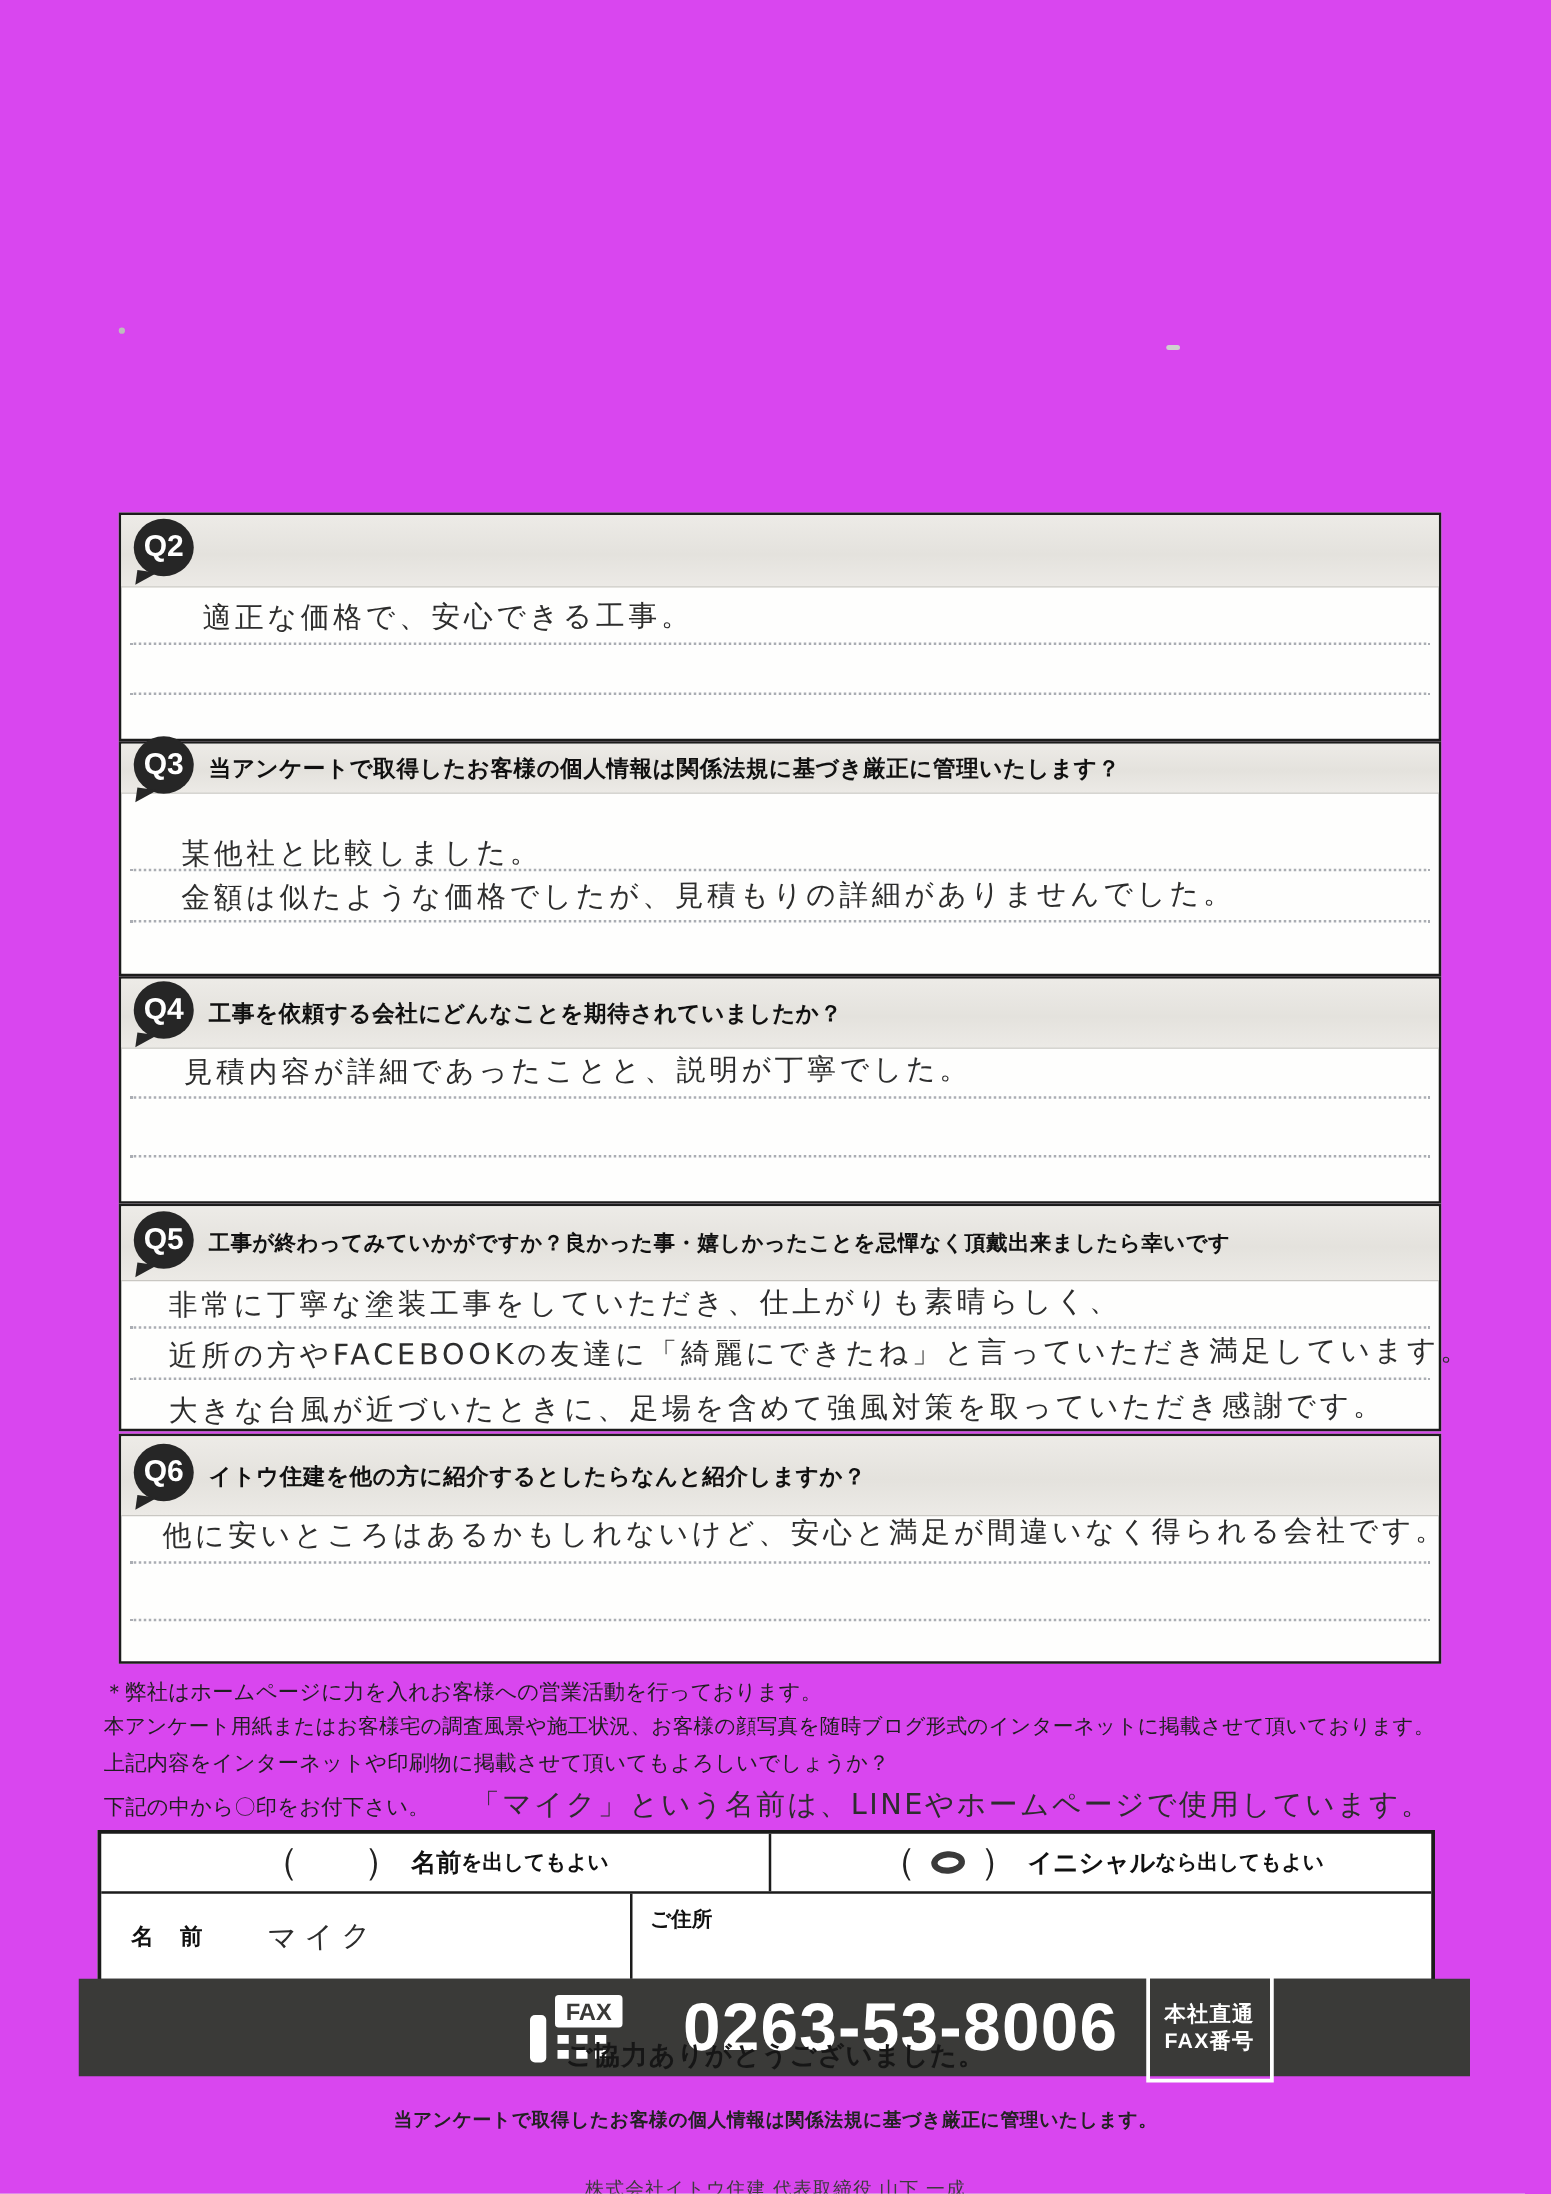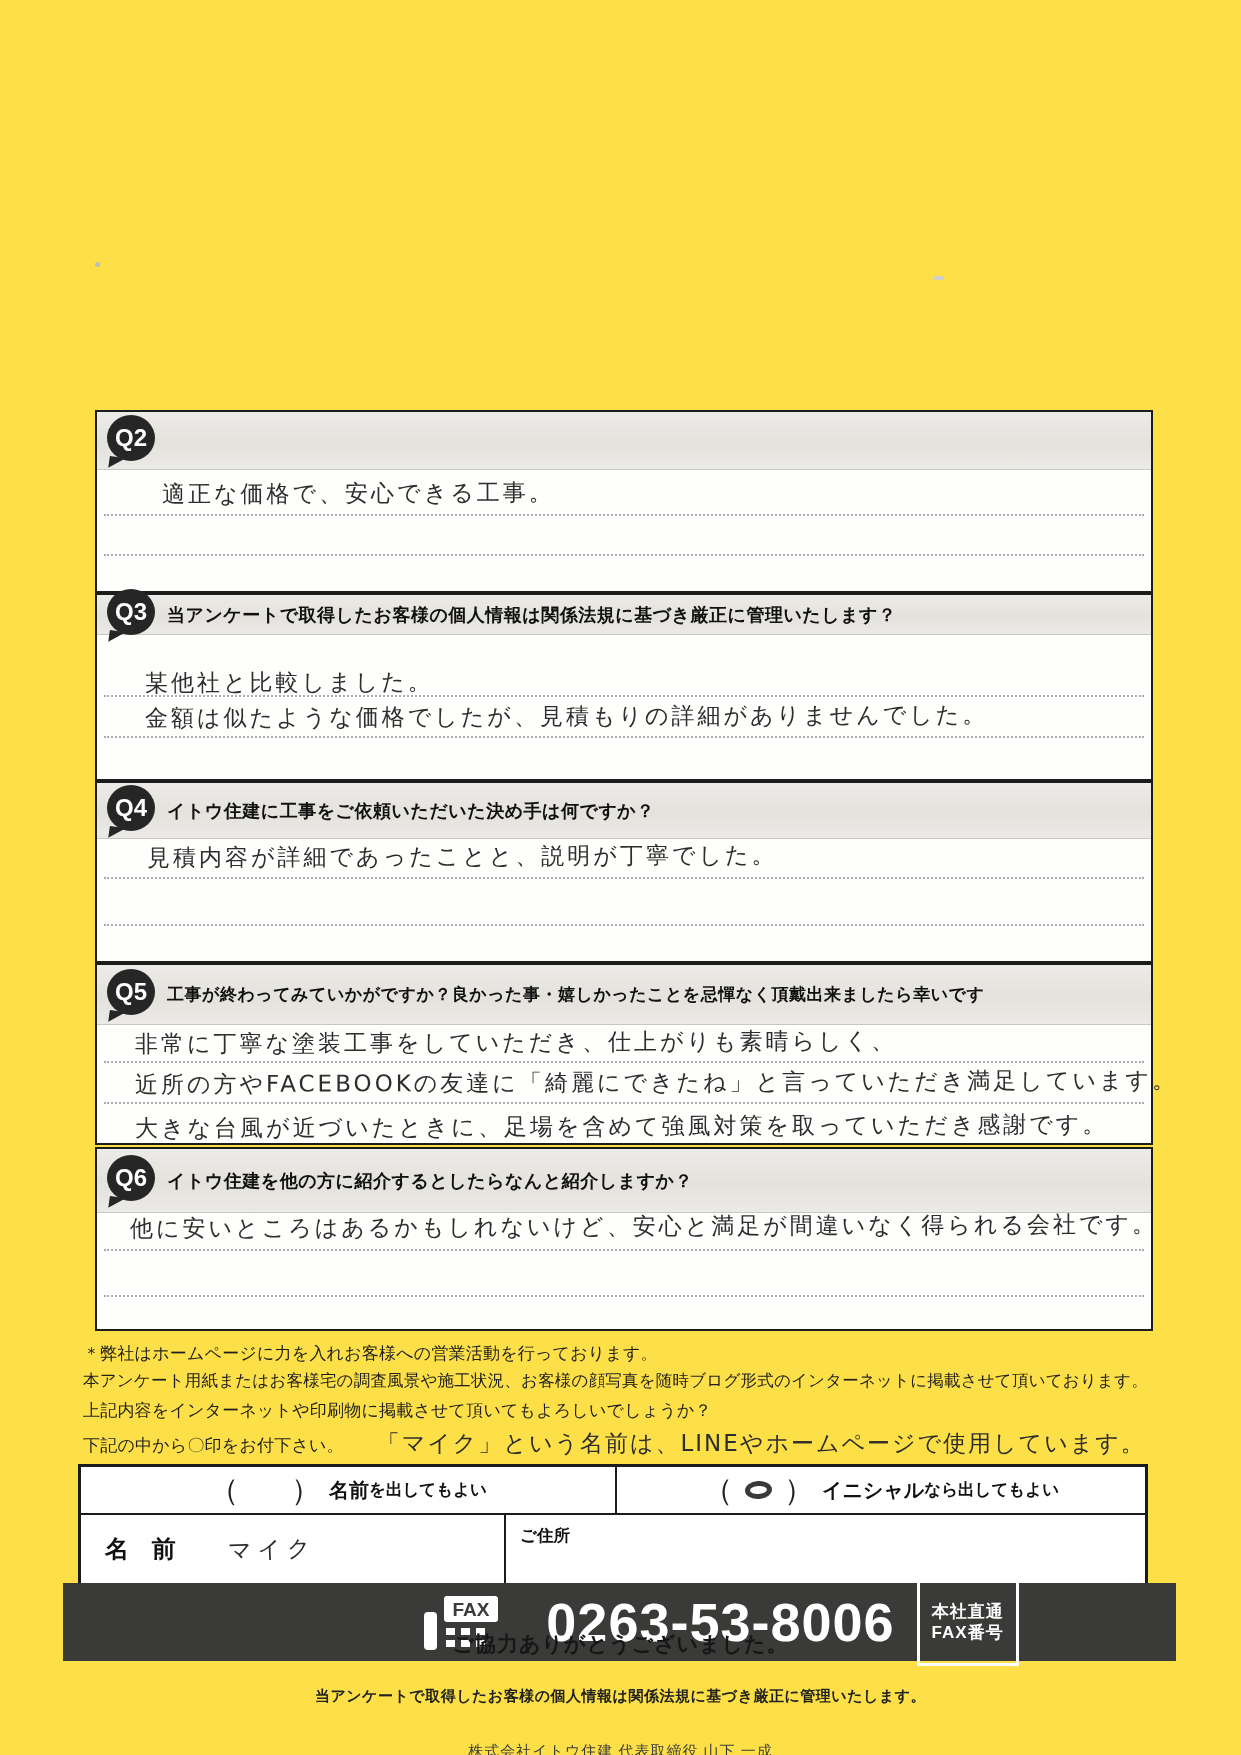--- a/index.html
+++ b/index.html
@@ -1,20 +1,20 @@
 <!DOCTYPE html>
 <html><head>
 <meta charset="utf-8">
 <style>
   * { margin:0; padding:0; box-sizing:border-box; }
   html,body { background:#e9e9e9; }
   body { font-family:"Liberation Sans", sans-serif; }
   .page {
     position:relative; width:1241px; height:1755px; margin:0 auto;
-    background:#fde047; overflow:hidden; color:#1b1b1b;
+    background:#d946ef; overflow:hidden; color:#1b1b1b;
   }
   .speck { position:absolute; background:#bdbdbd; border-radius:50%; }
   .s1 { left:95px; top:262px; width:5px; height:5px; }
   .s2 { left:933px; top:276px; width:11px; height:4px; border-radius:2px; background:#cfcfcf; }
 
   
   .qbox {
     position:absolute; left:95px; width:1058px;
     border:2px solid #1c1c1c; background:#fefefd;
   }
@@ -90,21 +90,21 @@
   .c-opt-init  { flex:1; justify-content:center; }
   .paren { font-size:30px; font-weight:400; color:#222; line-height:1; }
   .paren-gap { display:inline-block; width:52px; }
   .oval {
     display:inline-block; width:27px; height:18px; margin:0 12px;
     border:5px solid #3a3a3a; border-radius:50%; transform:rotate(-4deg);
   }
   .c-bold { font-size:20px; font-weight:bold; color:#111; margin-left:8px; }
   .c-rest { font-size:16.5px; font-weight:bold; color:#111; }
   .c-name-cell { width:425px; border-right:2px solid #1b1b1b; padding-left:24px; }
-  .c-name-label { font-size:24px; font-weight:bold; letter-spacing:8px; color:#111; }
+  .c-name-label { font-size:18px; font-weight:bold; letter-spacing:8px; color:#111; }
   .c-name-value {
     margin-left:44px; font-family:"DejaVu Sans", sans-serif;
     font-size:23px; letter-spacing:6px; color:#2d2d2d; transform:rotate(-2deg);
   }
   .c-addr-cell { flex:1; align-items:flex-start; padding:10px 0 0 14px; }
   .c-addr-label { font-size:16.5px; font-weight:600; color:#111; }
 
   
   .faxbar {
     position:absolute; left:63px; top:1583px; width:1113px; height:78px;
@@ -157,21 +157,21 @@
     <div class="rule" style="top:100px;"></div>
     <div class="hand" style="top:106px; left:48px;">金額は似たような価格でしたが、見積もりの詳細がありませんでした。</div>
     <div class="rule" style="top:141px;"></div>
   </section>
 
   <section class="qbox q4">
     <div class="qheader">
       <div class="qbadge">
         <span>Q4</span>
       </div>
-      <div class="qtitle">イトウ住建に工事をご依頼いただいた決め手は何ですか？</div>
+      <div class="qtitle">工事を依頼する会社にどんなことを期待されていましたか？</div>
     </div>
     <div class="hand" style="top:58px; left:50px;">見積内容が詳細であったことと、説明が丁寧でした。</div>
     <div class="rule" style="top:94px;"></div>
     <div class="rule" style="top:141px;"></div>
   </section>
 
   <section class="qbox q5">
     <div class="qheader">
       <div class="qbadge">
         <span>Q5</span>

